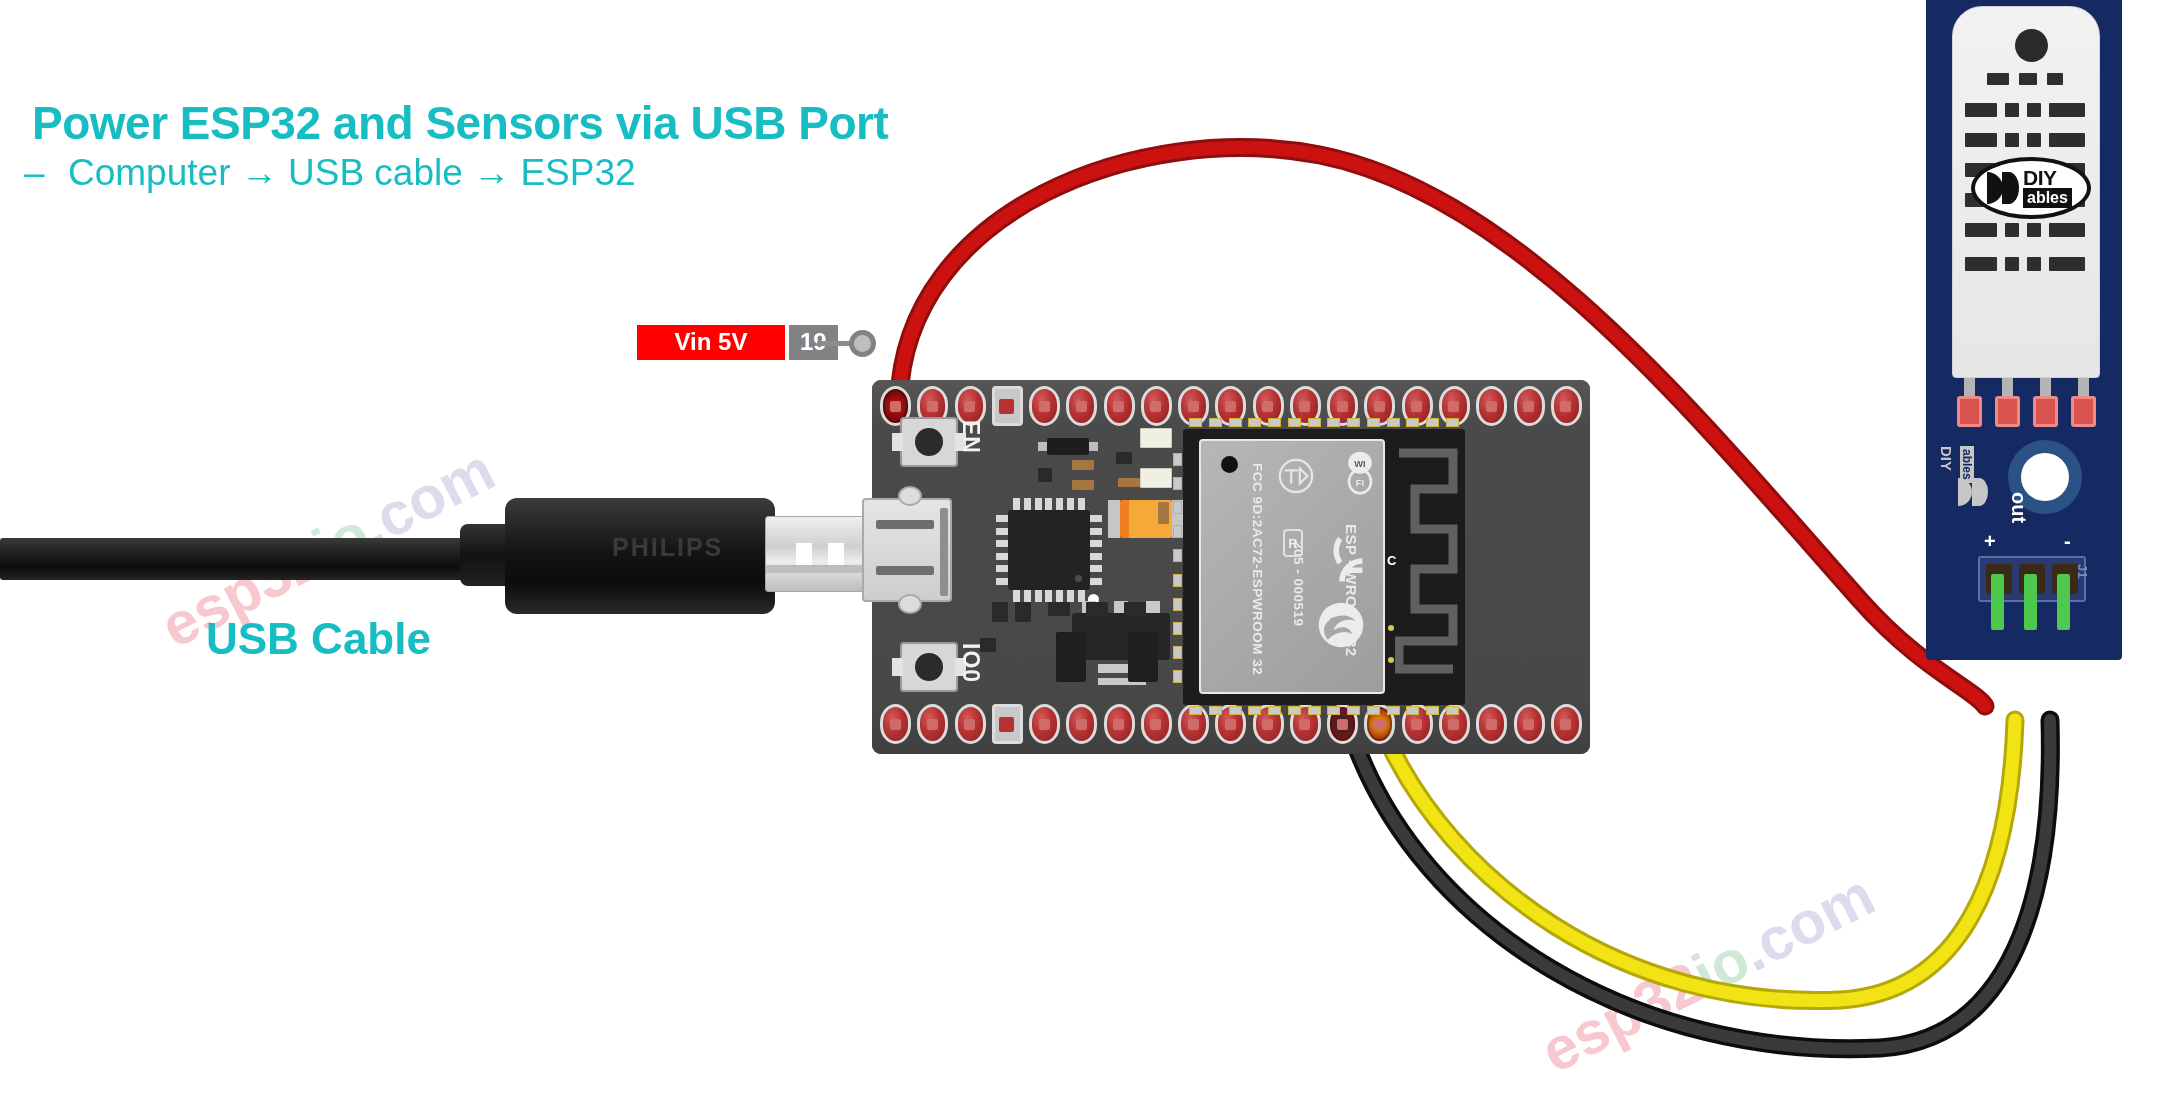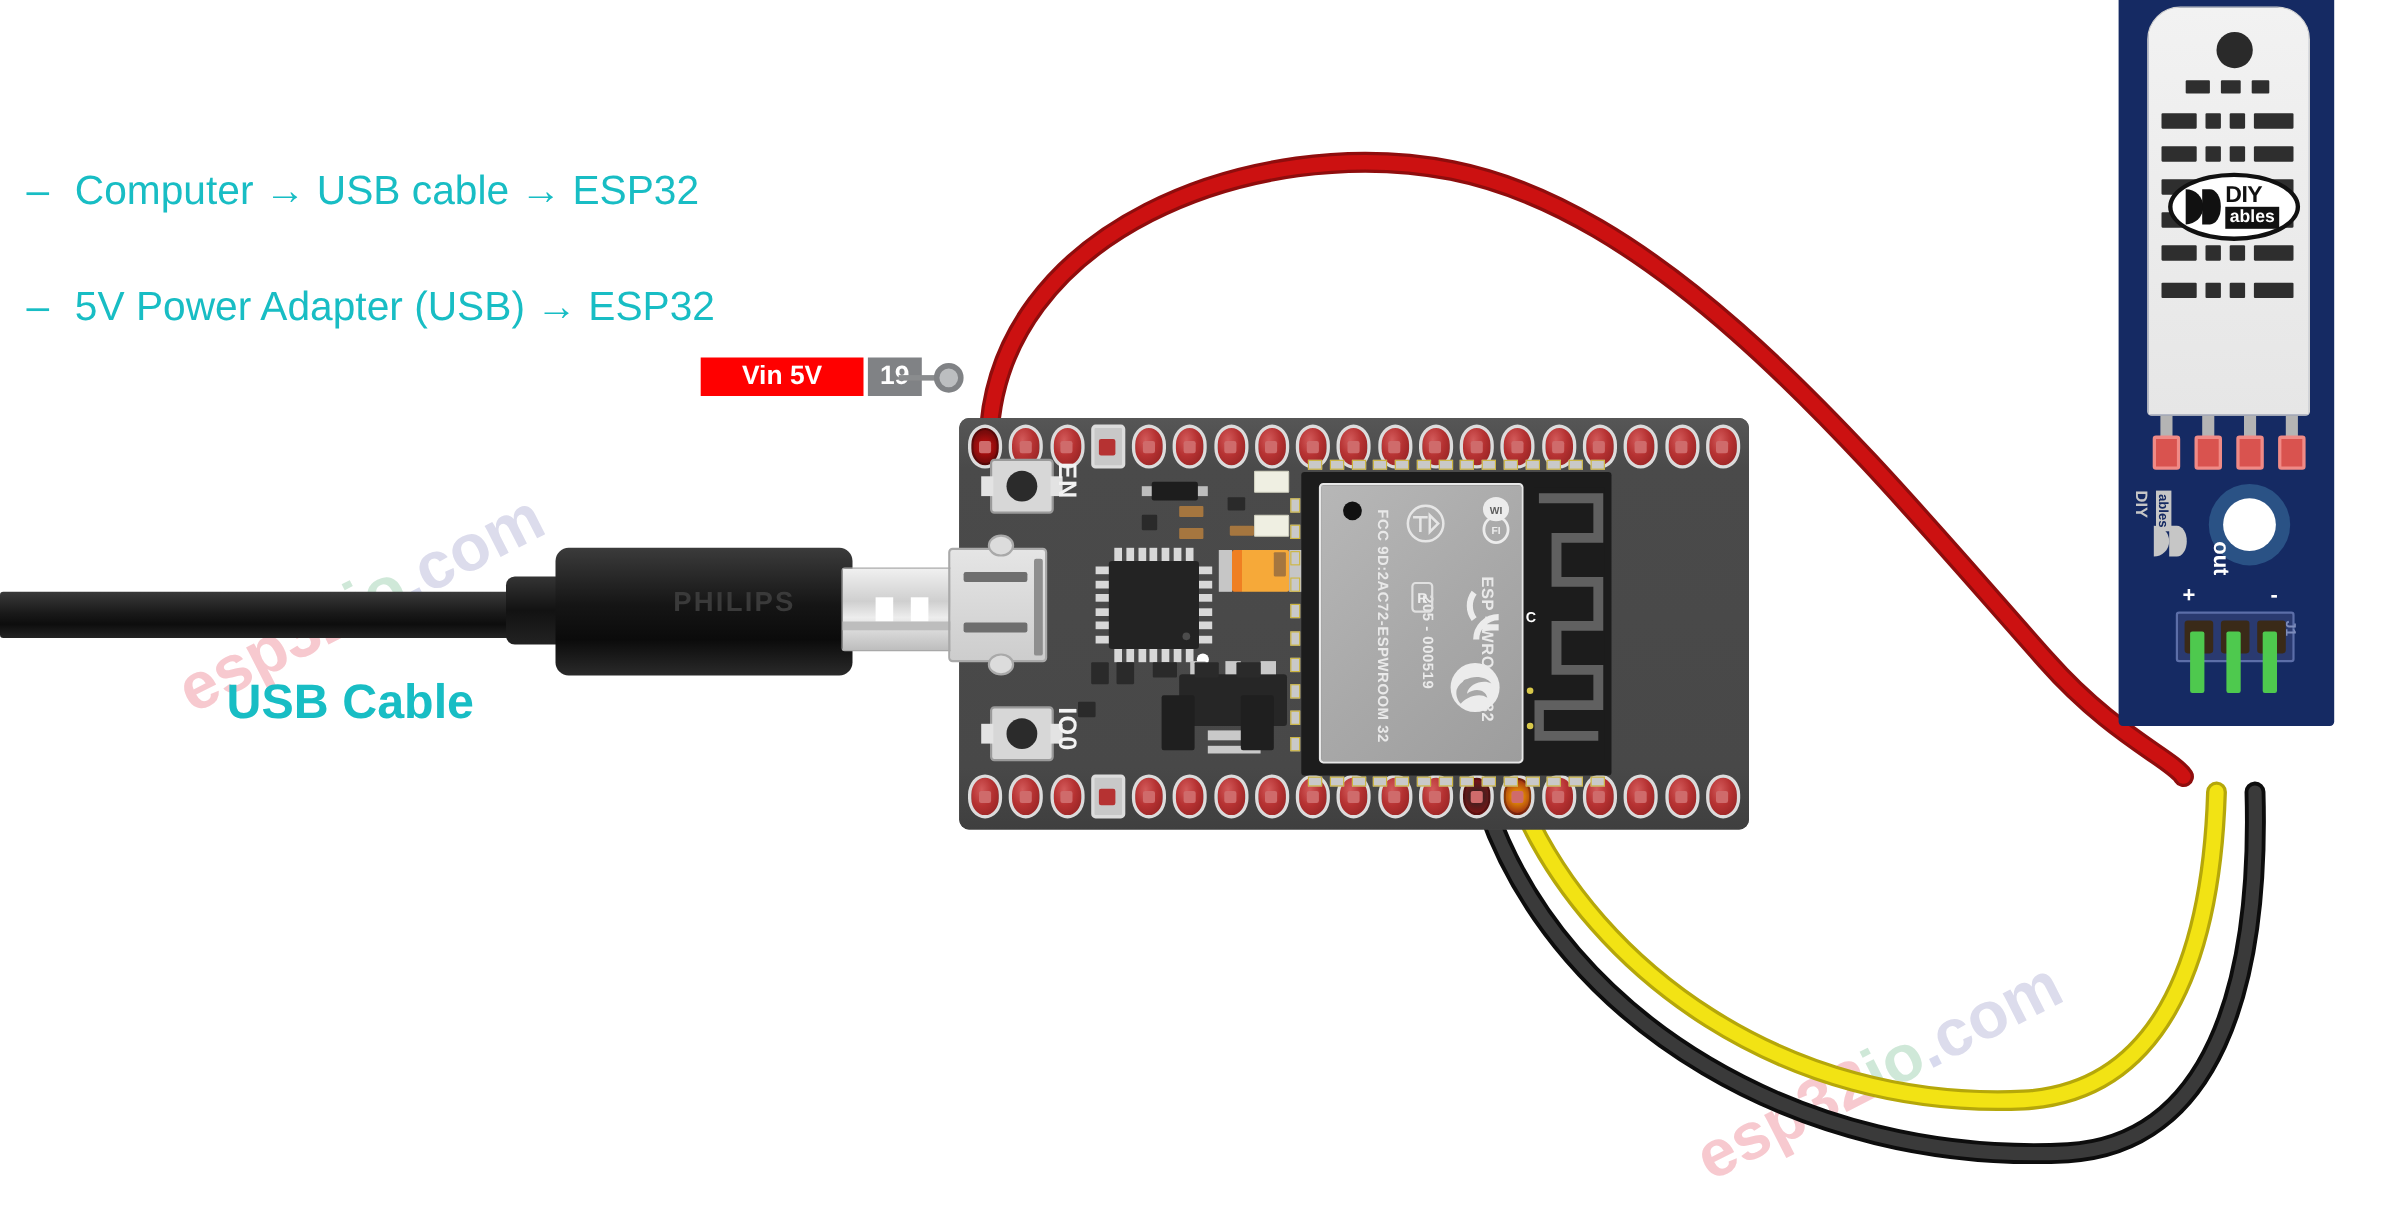--- a/index.html
+++ b/index.html
@@ -264,29 +264,27 @@
 
 <div id="stage">
 
   <div class="wm" id="wm1">
     <span class="w-esp32">esp32</span><span class="w-io">io</span><span class="w-dot">.</span><span class="w-com">com</span>
   </div>
   <div class="wm" id="wm2">
     <span class="w-esp32">esp32</span><span class="w-io">io</span><span class="w-dot">.</span><span class="w-com">com</span>
   </div>
 
+  <div id="title">Power ESP32 and Sensors via USB Port</div>
 
   <div class="bullet-row" id="b0" style="top:152px;">
     <span class="bullet-dash">–</span><span>Computer</span><span> </span><span>→</span><span> </span><span>USB cable</span><span> </span><span>→</span><span> </span><span>ESP32</span>
   </div>
 
 
-  <div class="bullet-row" id="b2" style="top:258px;">
-    <span class="bullet-dash">–</span><span>5V Power Adapter (USB)</span><span> </span><span>→</span><span> </span><span>ESP32</span>
-  </div>
 
   <div id="vin-group">
     <span id="vin-red">Vin 5V</span><span id="vin-num">19</span>
     <div id="vin-line"></div>
     <div id="vin-dot"></div>
   </div>
 
   <div id="usb-cord"></div>
   <div id="usb-neck"></div>
   <div id="usb-conn"></div>

